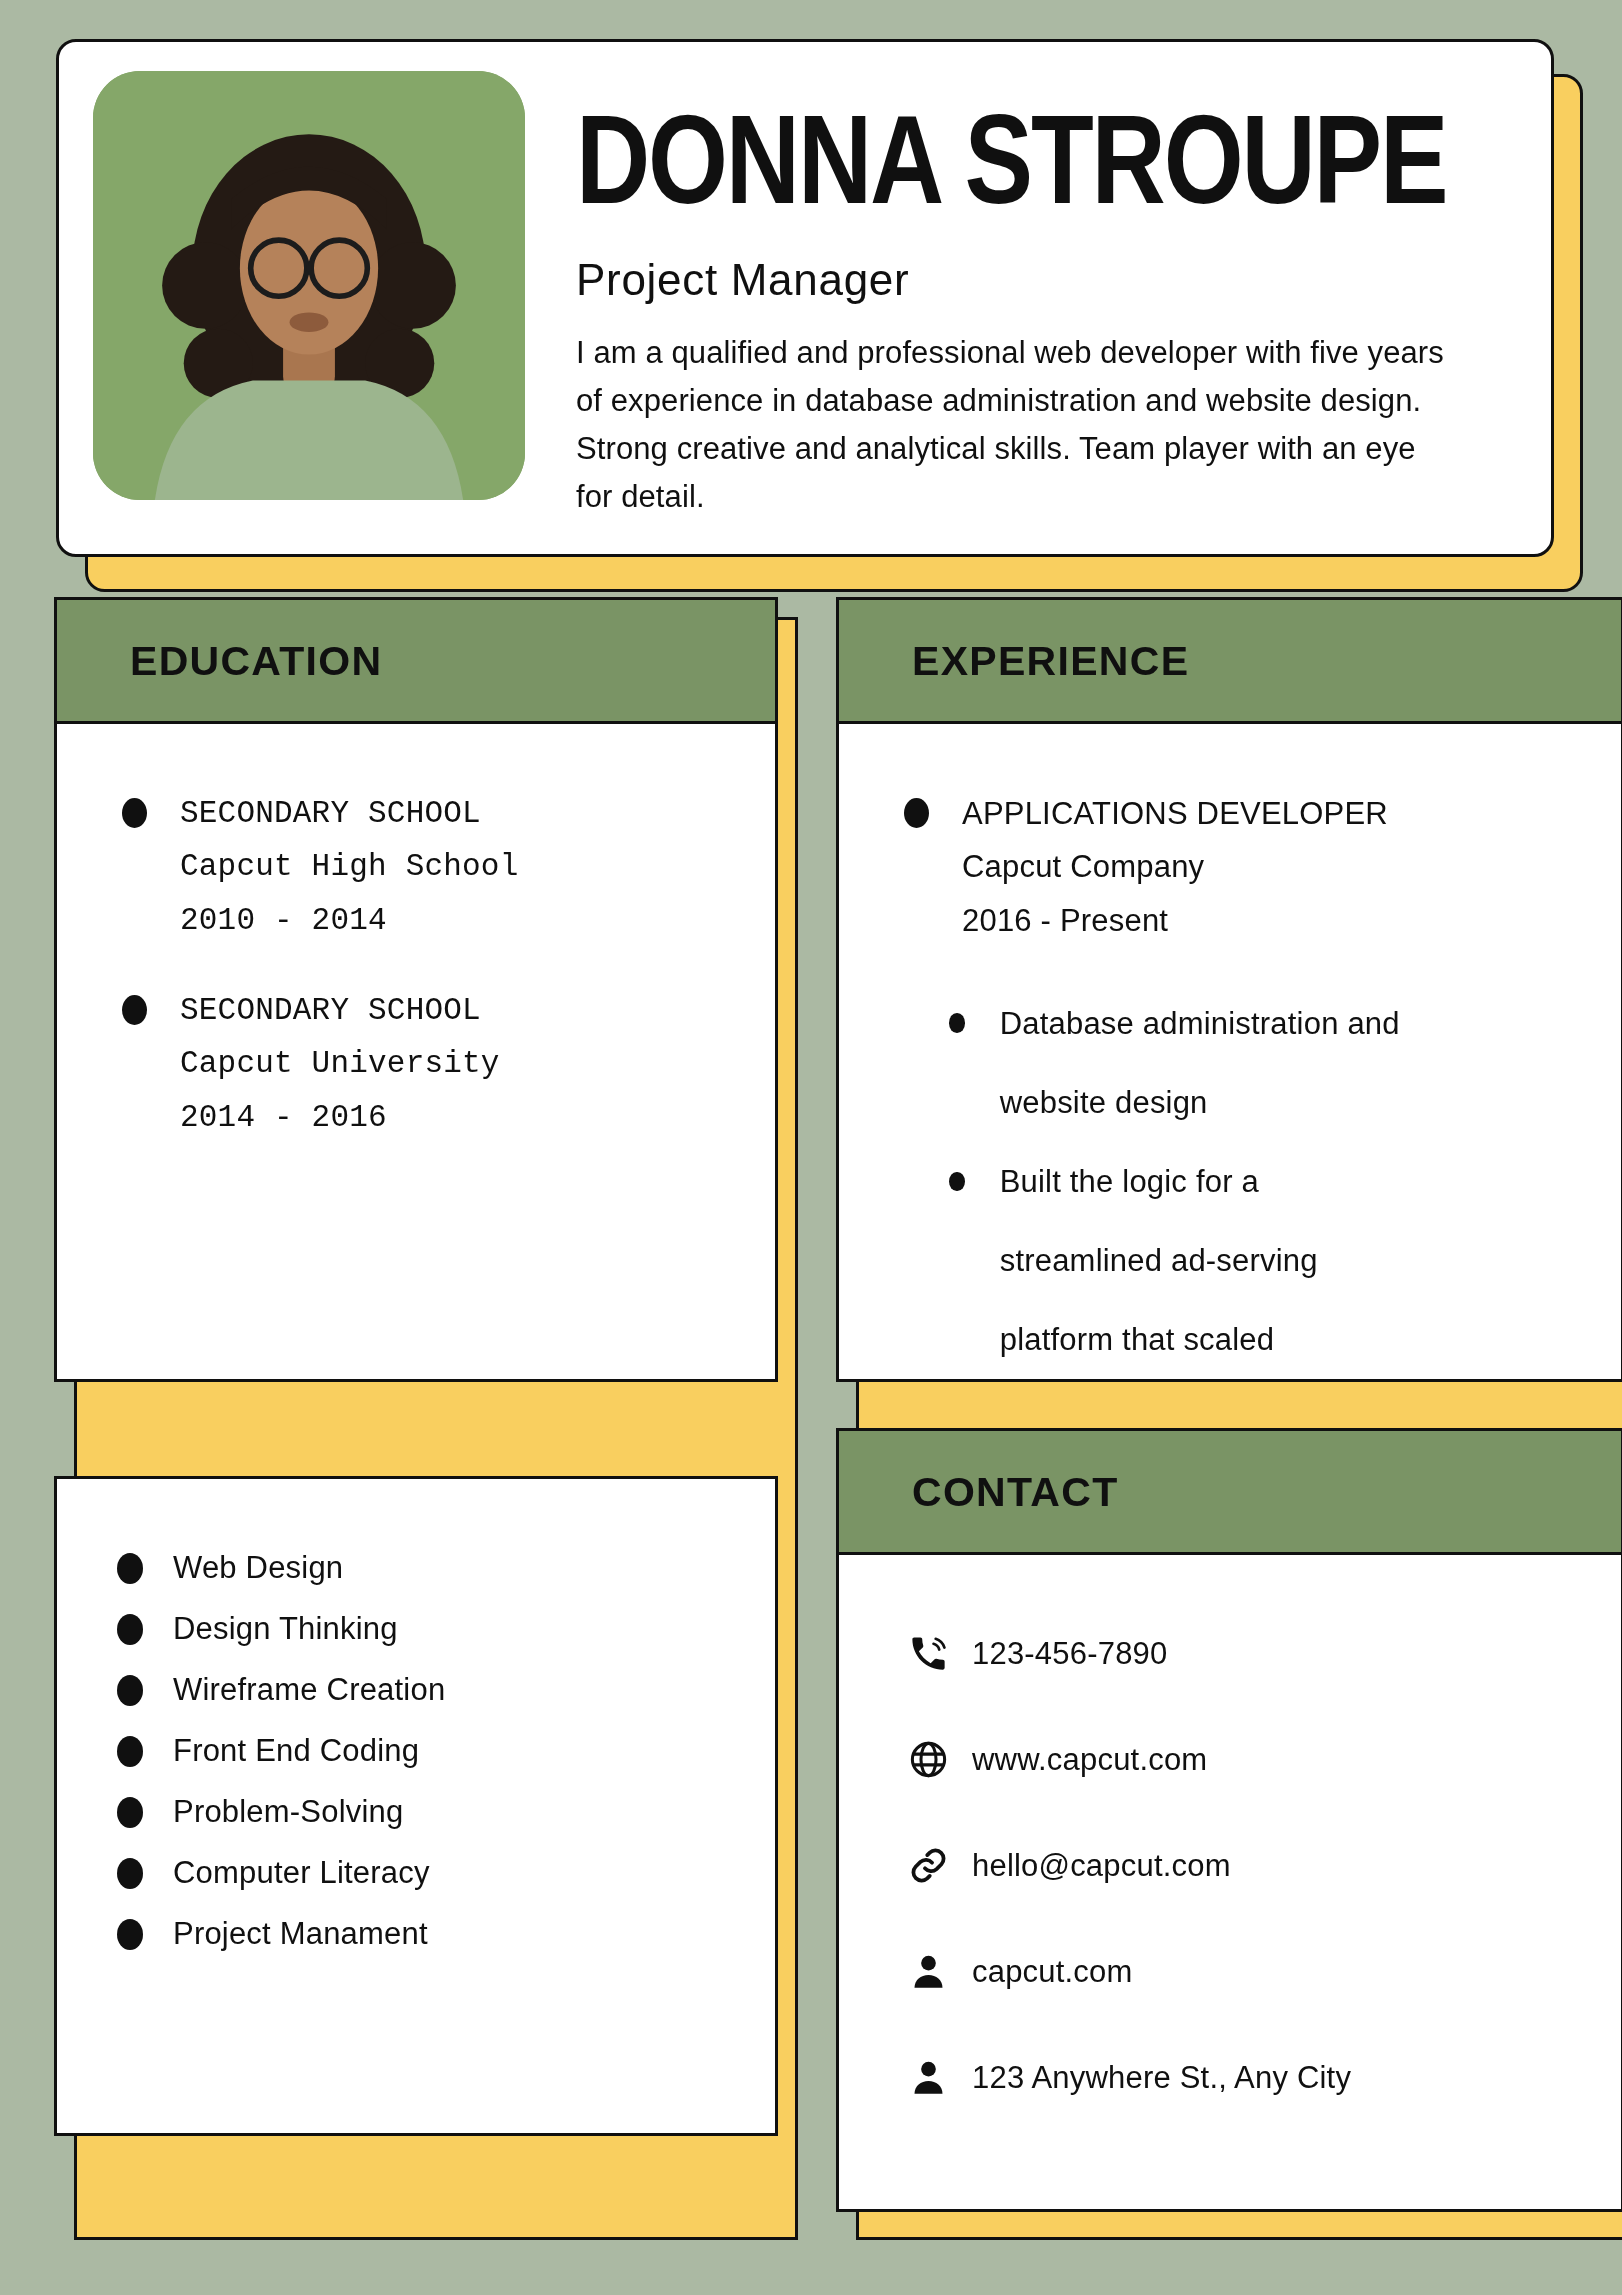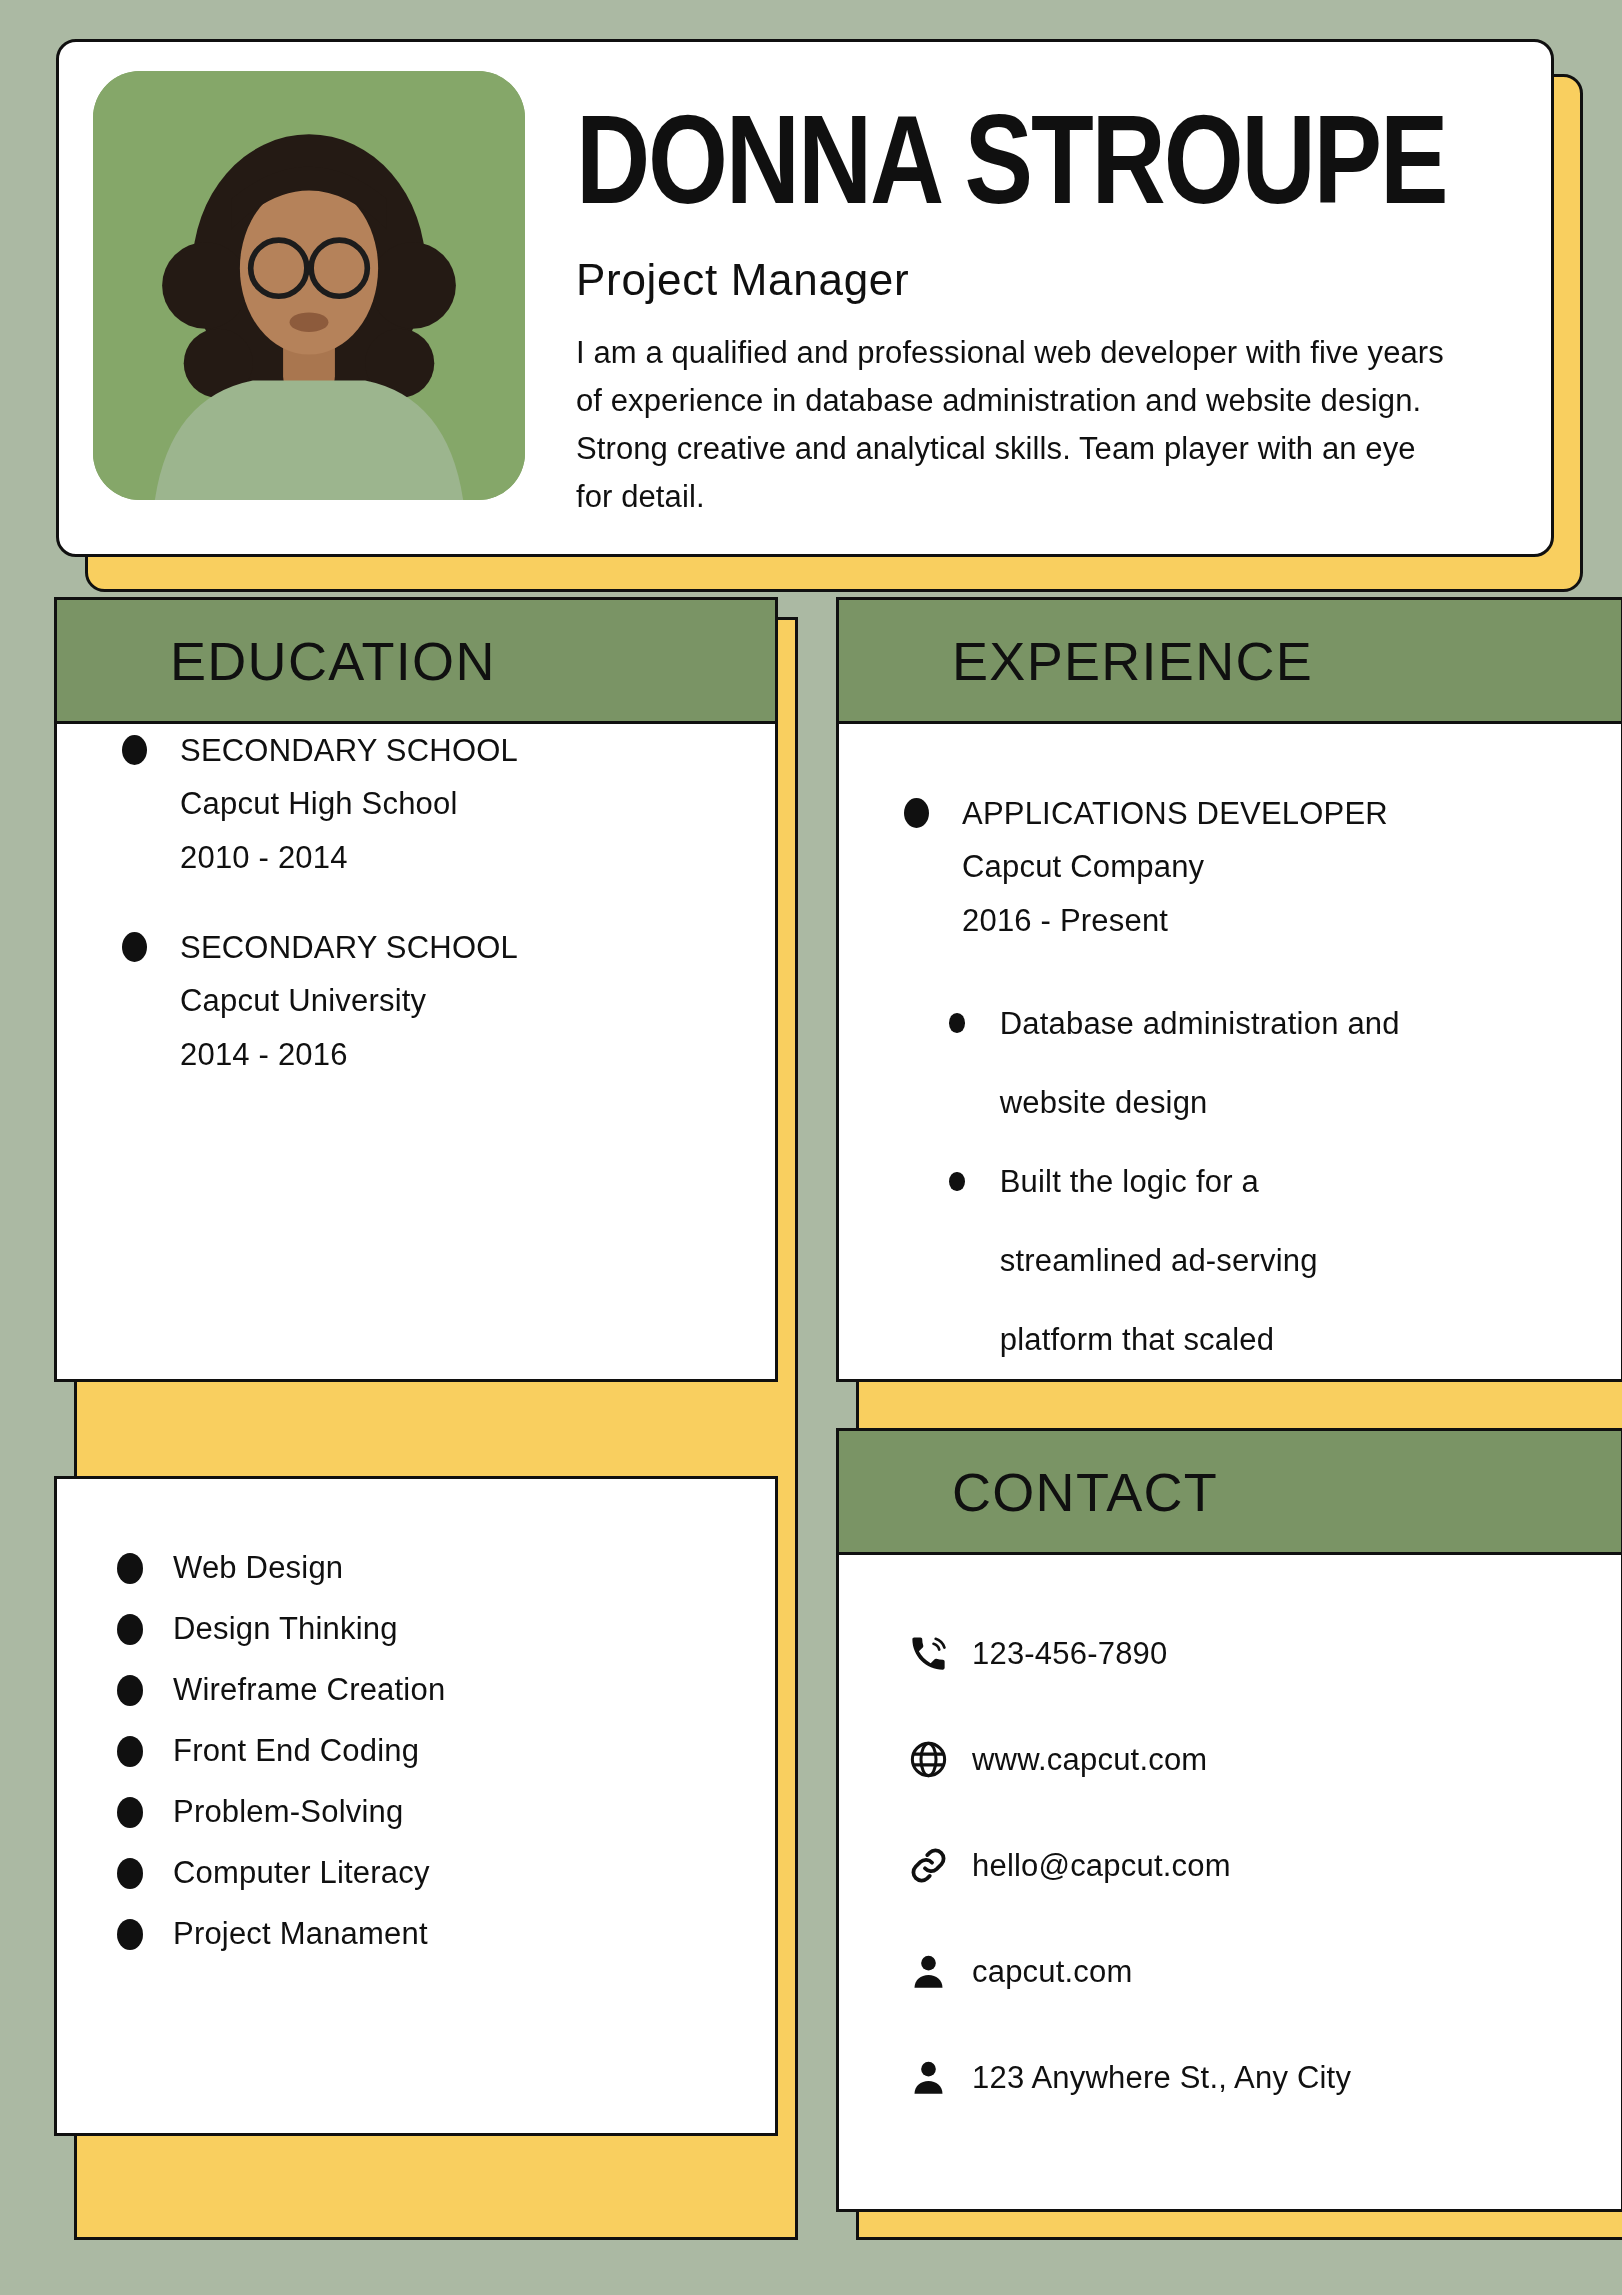--- a/index.html
+++ b/index.html
@@ -48,34 +48,34 @@
   .col-right{left:836px;width:788px;}
   .col-shadow{
     position:absolute;left:19.6px;top:19.6px;width:100%;height:100%;
     background:var(--accent-yellow);border:3.3px solid var(--ink);
   }
   .panel{position:relative;}
   .panel-head{
     position:relative;height:128px;background:var(--panel-green);
     border:3.9px solid var(--ink);display:flex;align-items:center;padding-left:73px;
   }
-  .panel-head h3{font-size:54px;font-weight:400;letter-spacing:1.3px;margin-left:40px;}
+  .panel-head h3{font-size:41px;font-weight:700;letter-spacing:1.3px;}
   .panel-body{
     position:relative;background:var(--paper);border:3.9px solid var(--ink);
     margin-top:-3.9px;
   }
   .body-tall{height:661px;}
   .body-low{height:660px;}
   .spacer{height:46px;}
 
   
   .edu-item{display:flex;gap:33px;padding-left:65px;margin-bottom:37px;}
   .dot{flex:none;width:25px;height:30px;border-radius:50%;background:var(--ink);margin-top:10.5px;}
   .edu-lines{font-size:31px;line-height:1.72;letter-spacing:0.2px;}
-  .panel-body.education{}
+  .panel-body.education{padding-top:63px;font-family:Liberation Mono, monospace;}
   .panel-body.experience{padding-top:63px;}
   .exp-sub{list-style:none;margin:18.3px 0 0 110px;}
   .exp-sub li{display:flex;gap:35px;font-size:31px;line-height:2.55;letter-spacing:0.2px;}
   .exp-sub .subdot{flex:none;width:15.7px;height:19.6px;border-radius:50%;background:var(--ink);margin-top:29.4px;}
   .exp-sub .subtext{max-width:419px;}
   .panel-body.skills{padding-top:71px;margin-top:48px;}
   .skill-row{display:flex;align-items:center;gap:30px;padding-left:60px;margin-bottom:25px;}
   .skill-dot{flex:none;width:26px;height:31px;border-radius:50%;background:var(--ink);}
   .skill-label{font-size:31px;letter-spacing:0.2px;}
   .panel-body.contact{padding-top:77px;}

